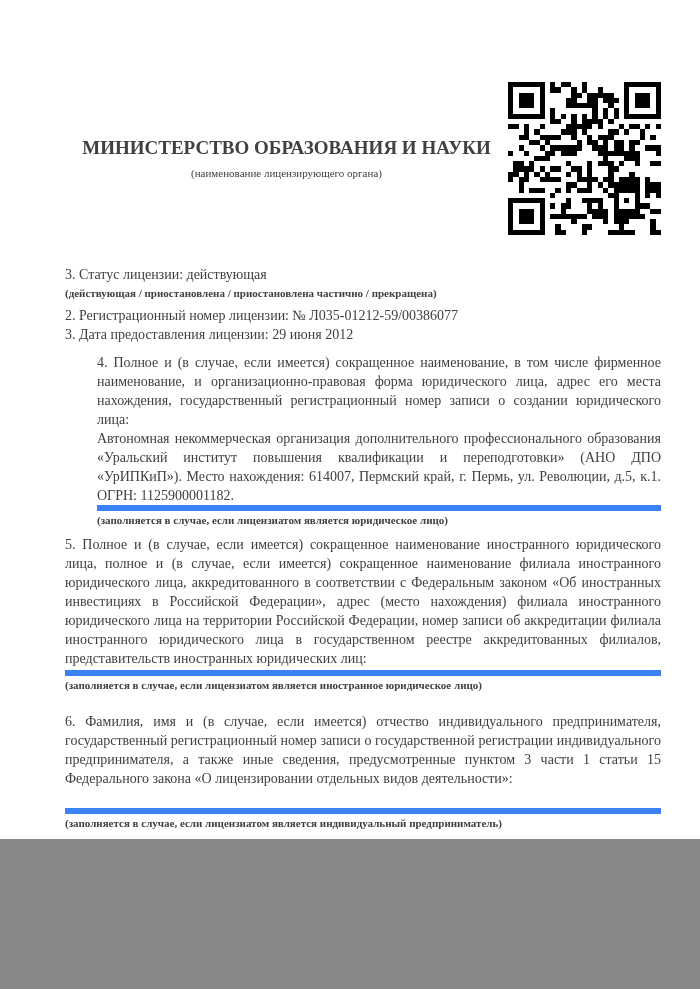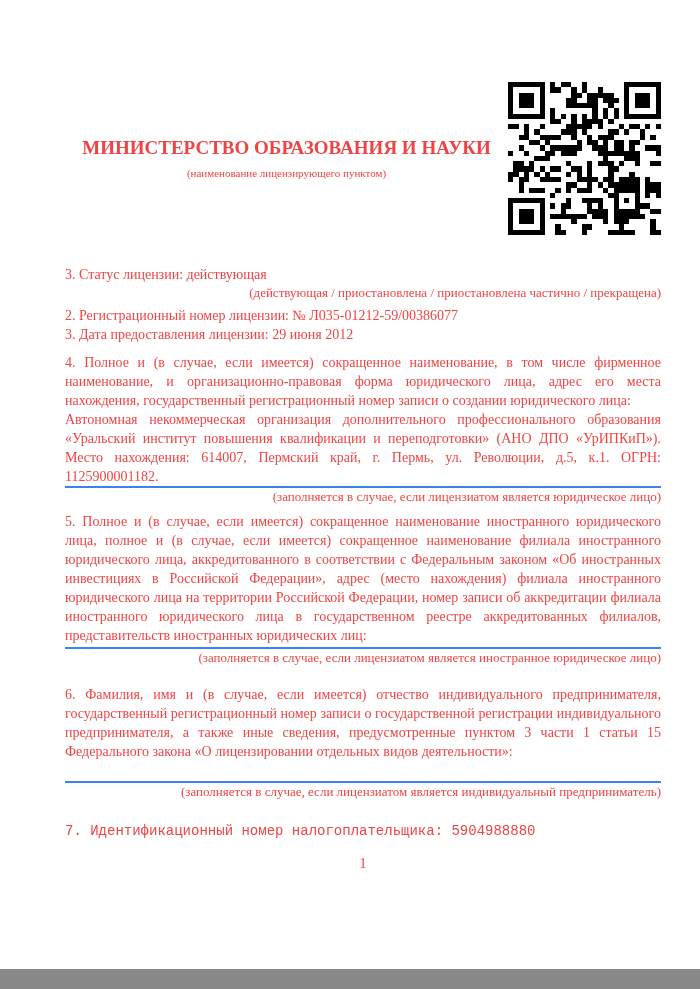--- a/index.html
+++ b/index.html
@@ -1,21 +1,21 @@
 <!DOCTYPE html>
 <html><head>
 <meta charset="utf-8">
 <style>
   html,body{margin:0;padding:0;background:#888;}
   .page{
     position:relative;
-    width:700px;height:969px;
+    width:700px;height:839px;
     margin:0 auto;
     background:#ffffff;
-    color:#ef4444;
+    color:#404040;
     font-family:"Liberation Serif","DejaVu Serif",serif;
     font-size:14px;
     line-height:19px;
     box-sizing:border-box;
     padding:82px 39px 0 65px;
     overflow:hidden;
   }
   .header{
     display:flex;
     justify-content:space-between;
@@ -46,51 +46,52 @@
     margin-top:60px;
     text-align:center;
     font-size:14.5px;
     line-height:21px;
   }
   .intro div{white-space:nowrap;}
   p{margin:0;}
   .item{white-space:nowrap;}
   .para{text-align:justify;}
   .caption{
-    font-size:13px;
+    font-size:11px;
     line-height:14px;
-    text-align:right;
+    text-align:left;
     margin-top:2px;
+    font-weight:bold;
   }
   .rule{
-    border-bottom:2px solid #3b82f6;
+    border-bottom:6px solid #3b82f6;
   }
   .mt-item1{margin-top:25px;}
   .mt-item2{margin-top:6px;}
   .mt-item3{}
-  .mt-item4{margin-top:9px;}
+  .mt-item4{margin-top:9px;margin-left:32px;}
   .mt-item5{margin-top:8px;}
   .mt-item6{margin-top:20px;}
   .mt-item7{margin-top:23px;font-family:Liberation Mono, monospace;}
   .pad5{padding-bottom:2px;}
   .pad6{padding-bottom:20px;}
   .page-number{
     margin-top:13px;
     text-align:center;
   }
 </style>
 </head>
 <body>
 
 <div class="page">
 
   <div class="header">
     <div class="header-text">
       <div class="ministry">МИНИСТЕРСТВО ОБРАЗОВАНИЯ И НАУКИ</div>
-      <div class="small-caption">(наименование лицензирующего пунктом)</div>
+      <div class="small-caption">(наименование лицензирующего органа)</div>
     </div>
     <div class="qr" id="qr"><svg viewBox="0 0 29 29" width="100%" height="100%" shape-rendering="crispEdges" fill="#000000">
           <rect x="0" y="0" width="1" height="1"></rect>
           <rect x="1" y="0" width="1" height="1"></rect>
           <rect x="2" y="0" width="1" height="1"></rect>
           <rect x="3" y="0" width="1" height="1"></rect>
           <rect x="4" y="0" width="1" height="1"></rect>
           <rect x="5" y="0" width="1" height="1"></rect>
           <rect x="6" y="0" width="1" height="1"></rect>
           <rect x="8" y="0" width="1" height="1"></rect>

